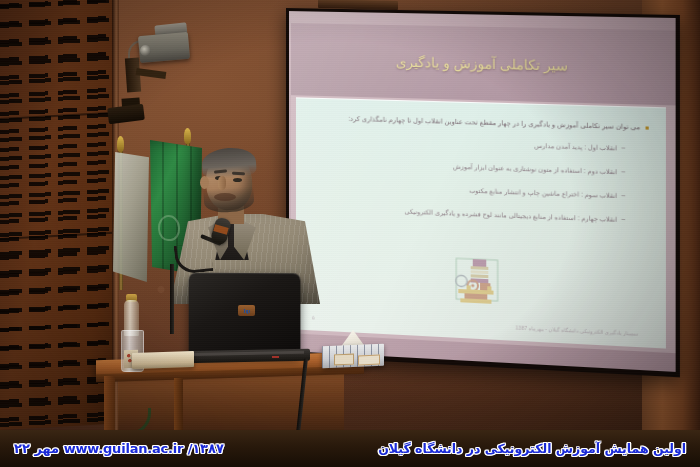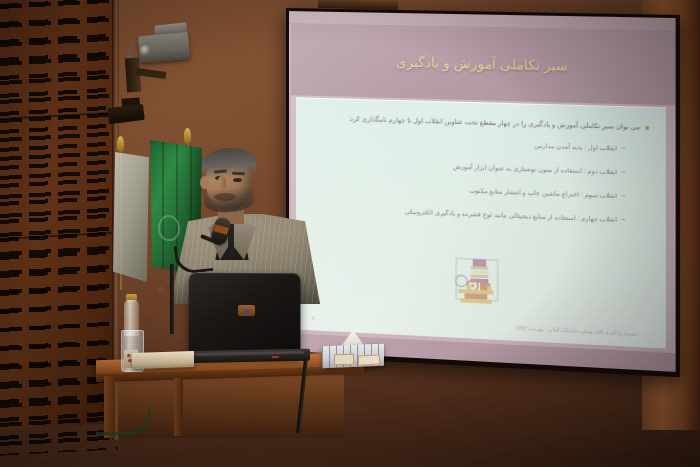--- a/index.html
+++ b/index.html
@@ -622,14 +622,18 @@
   <div class="tissue-box"></div>
   <div class="tissue-stripes"></div>
   <div class="tissue-label"></div>
   <div class="tissue-label2"></div>
 
   <div class="floor-cable"></div>
 
   <div class="vignette"></div>
   <div class="grain"></div>
 
+  <div class="caption-bar">
+    <div class="caption-text caption-left">www.guilan.ac.ir /۱۳۸۷ مهر ۲۲</div>
+    <div class="caption-text caption-right">اولین همایش آموزش الکترونیکی در دانشگاه گیلان</div>
+  </div>
 
 </div>
 
 </body></html>

